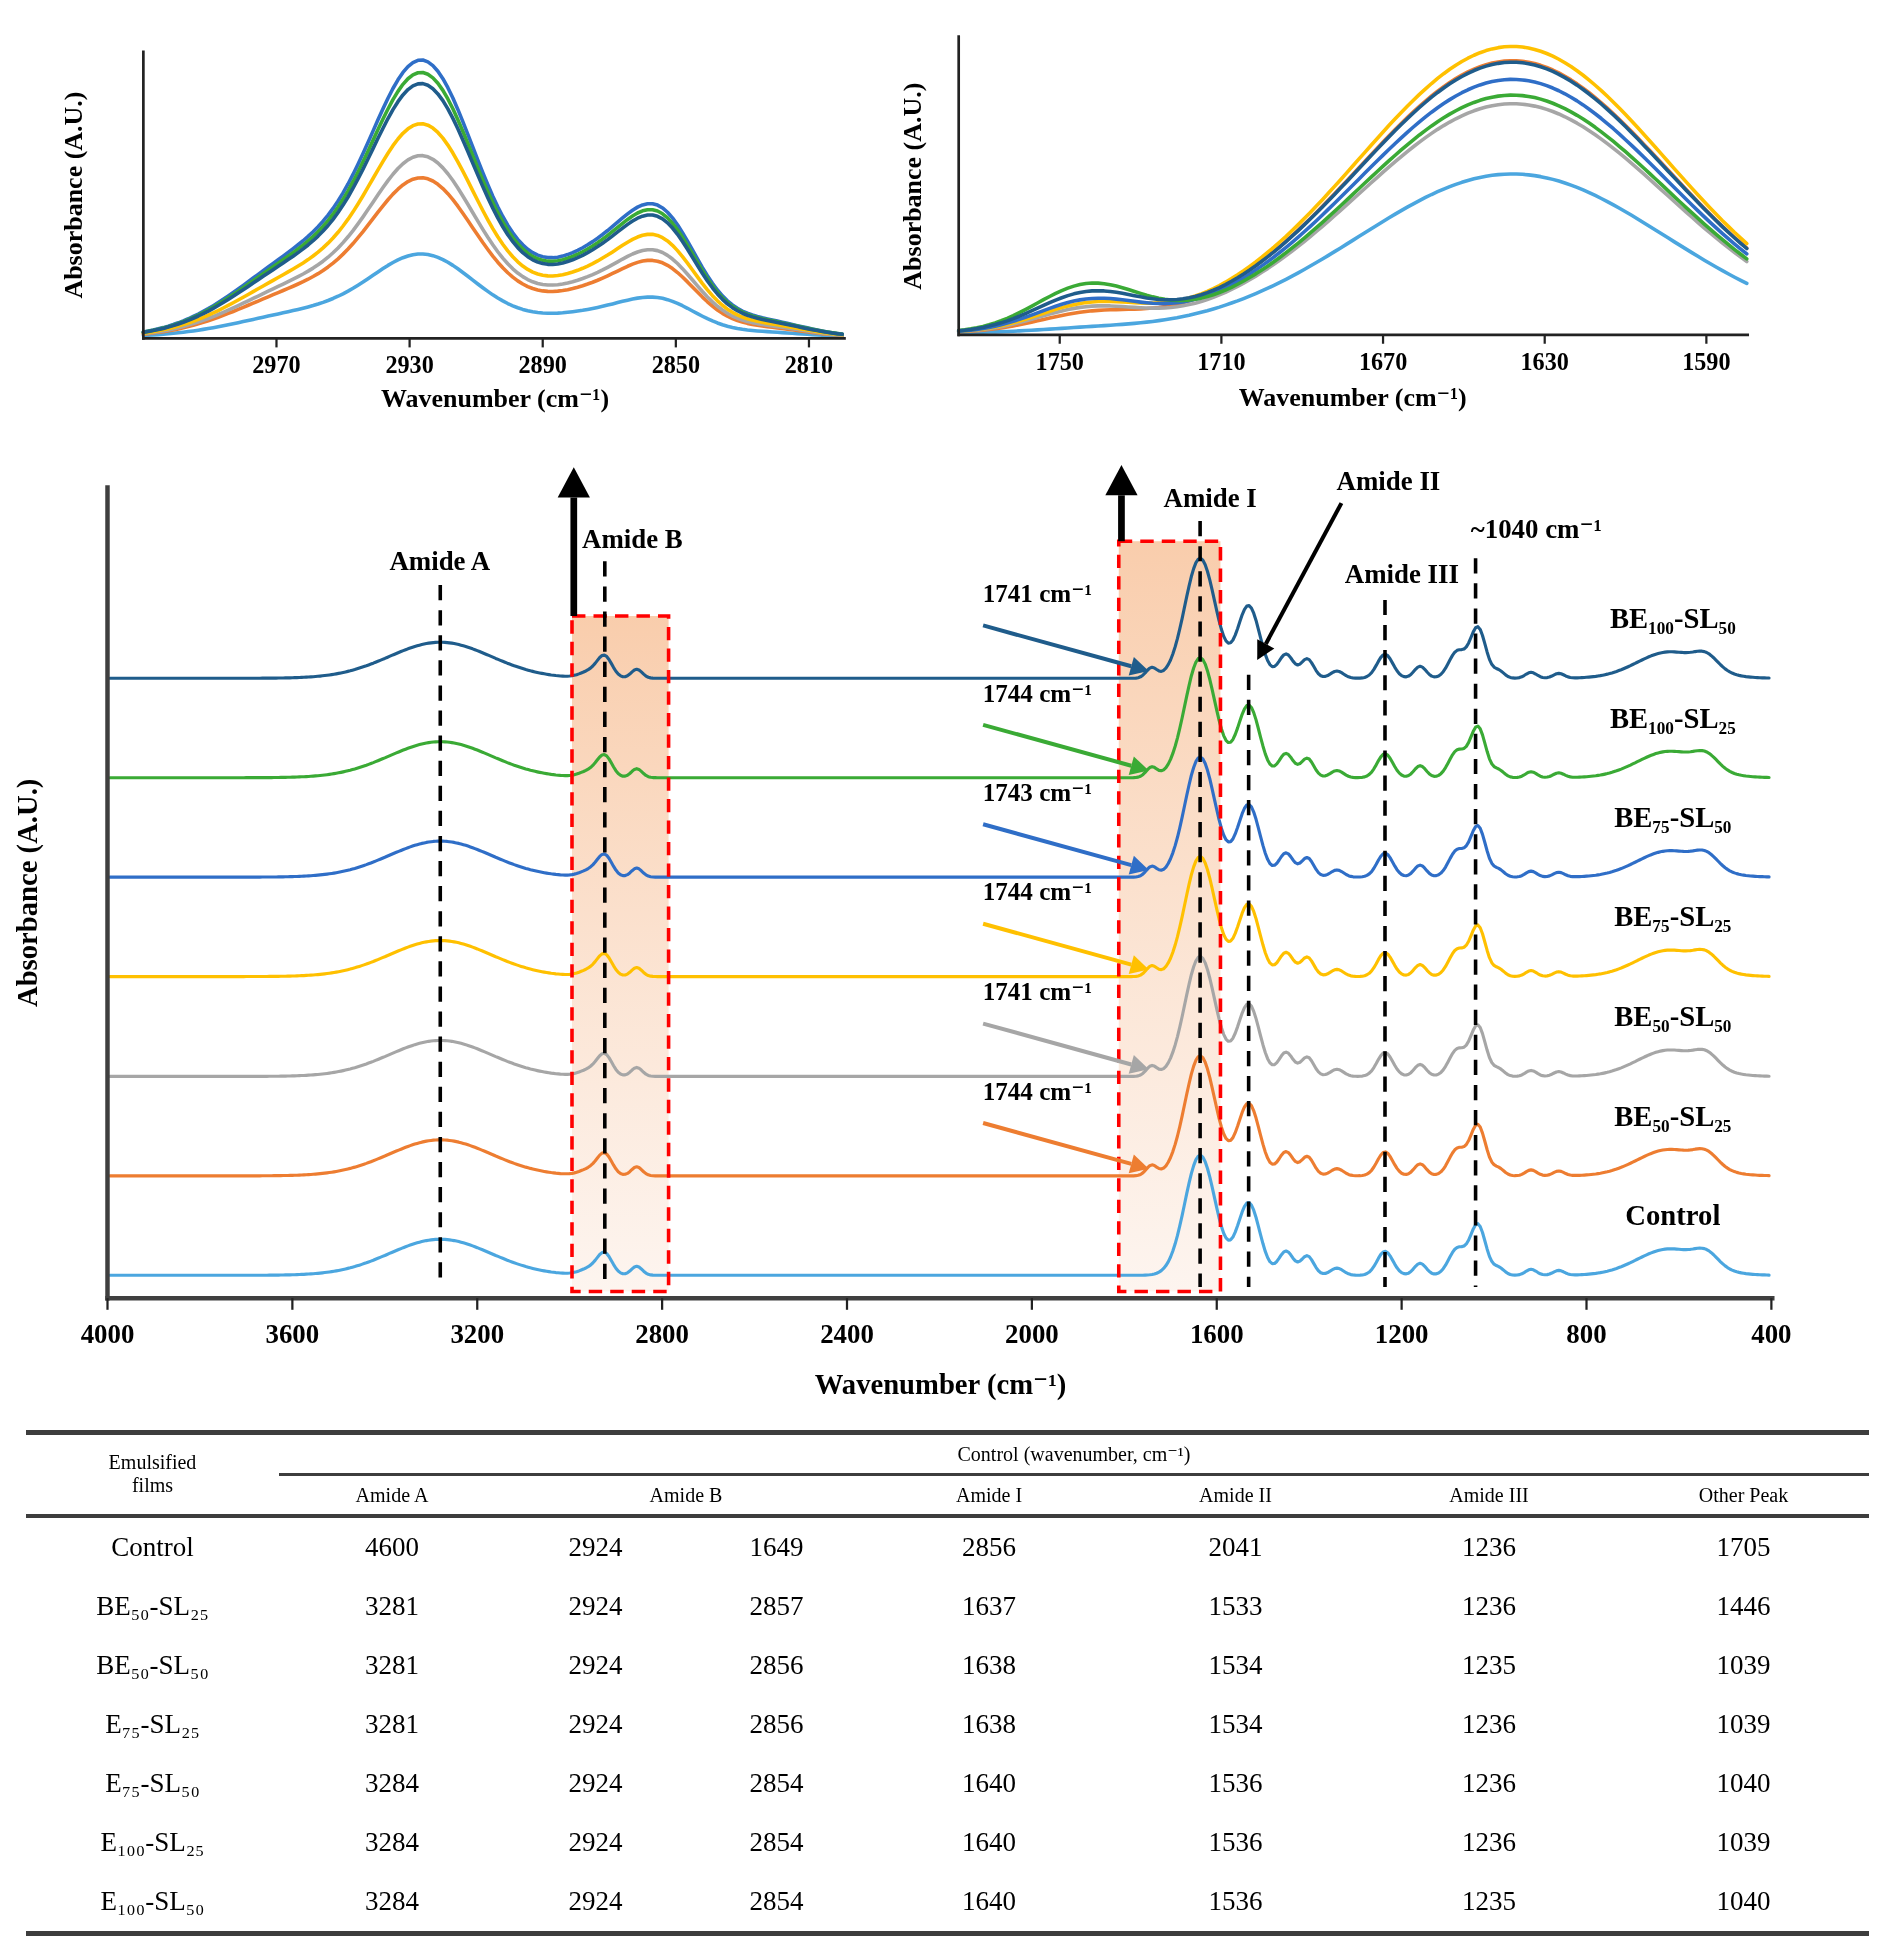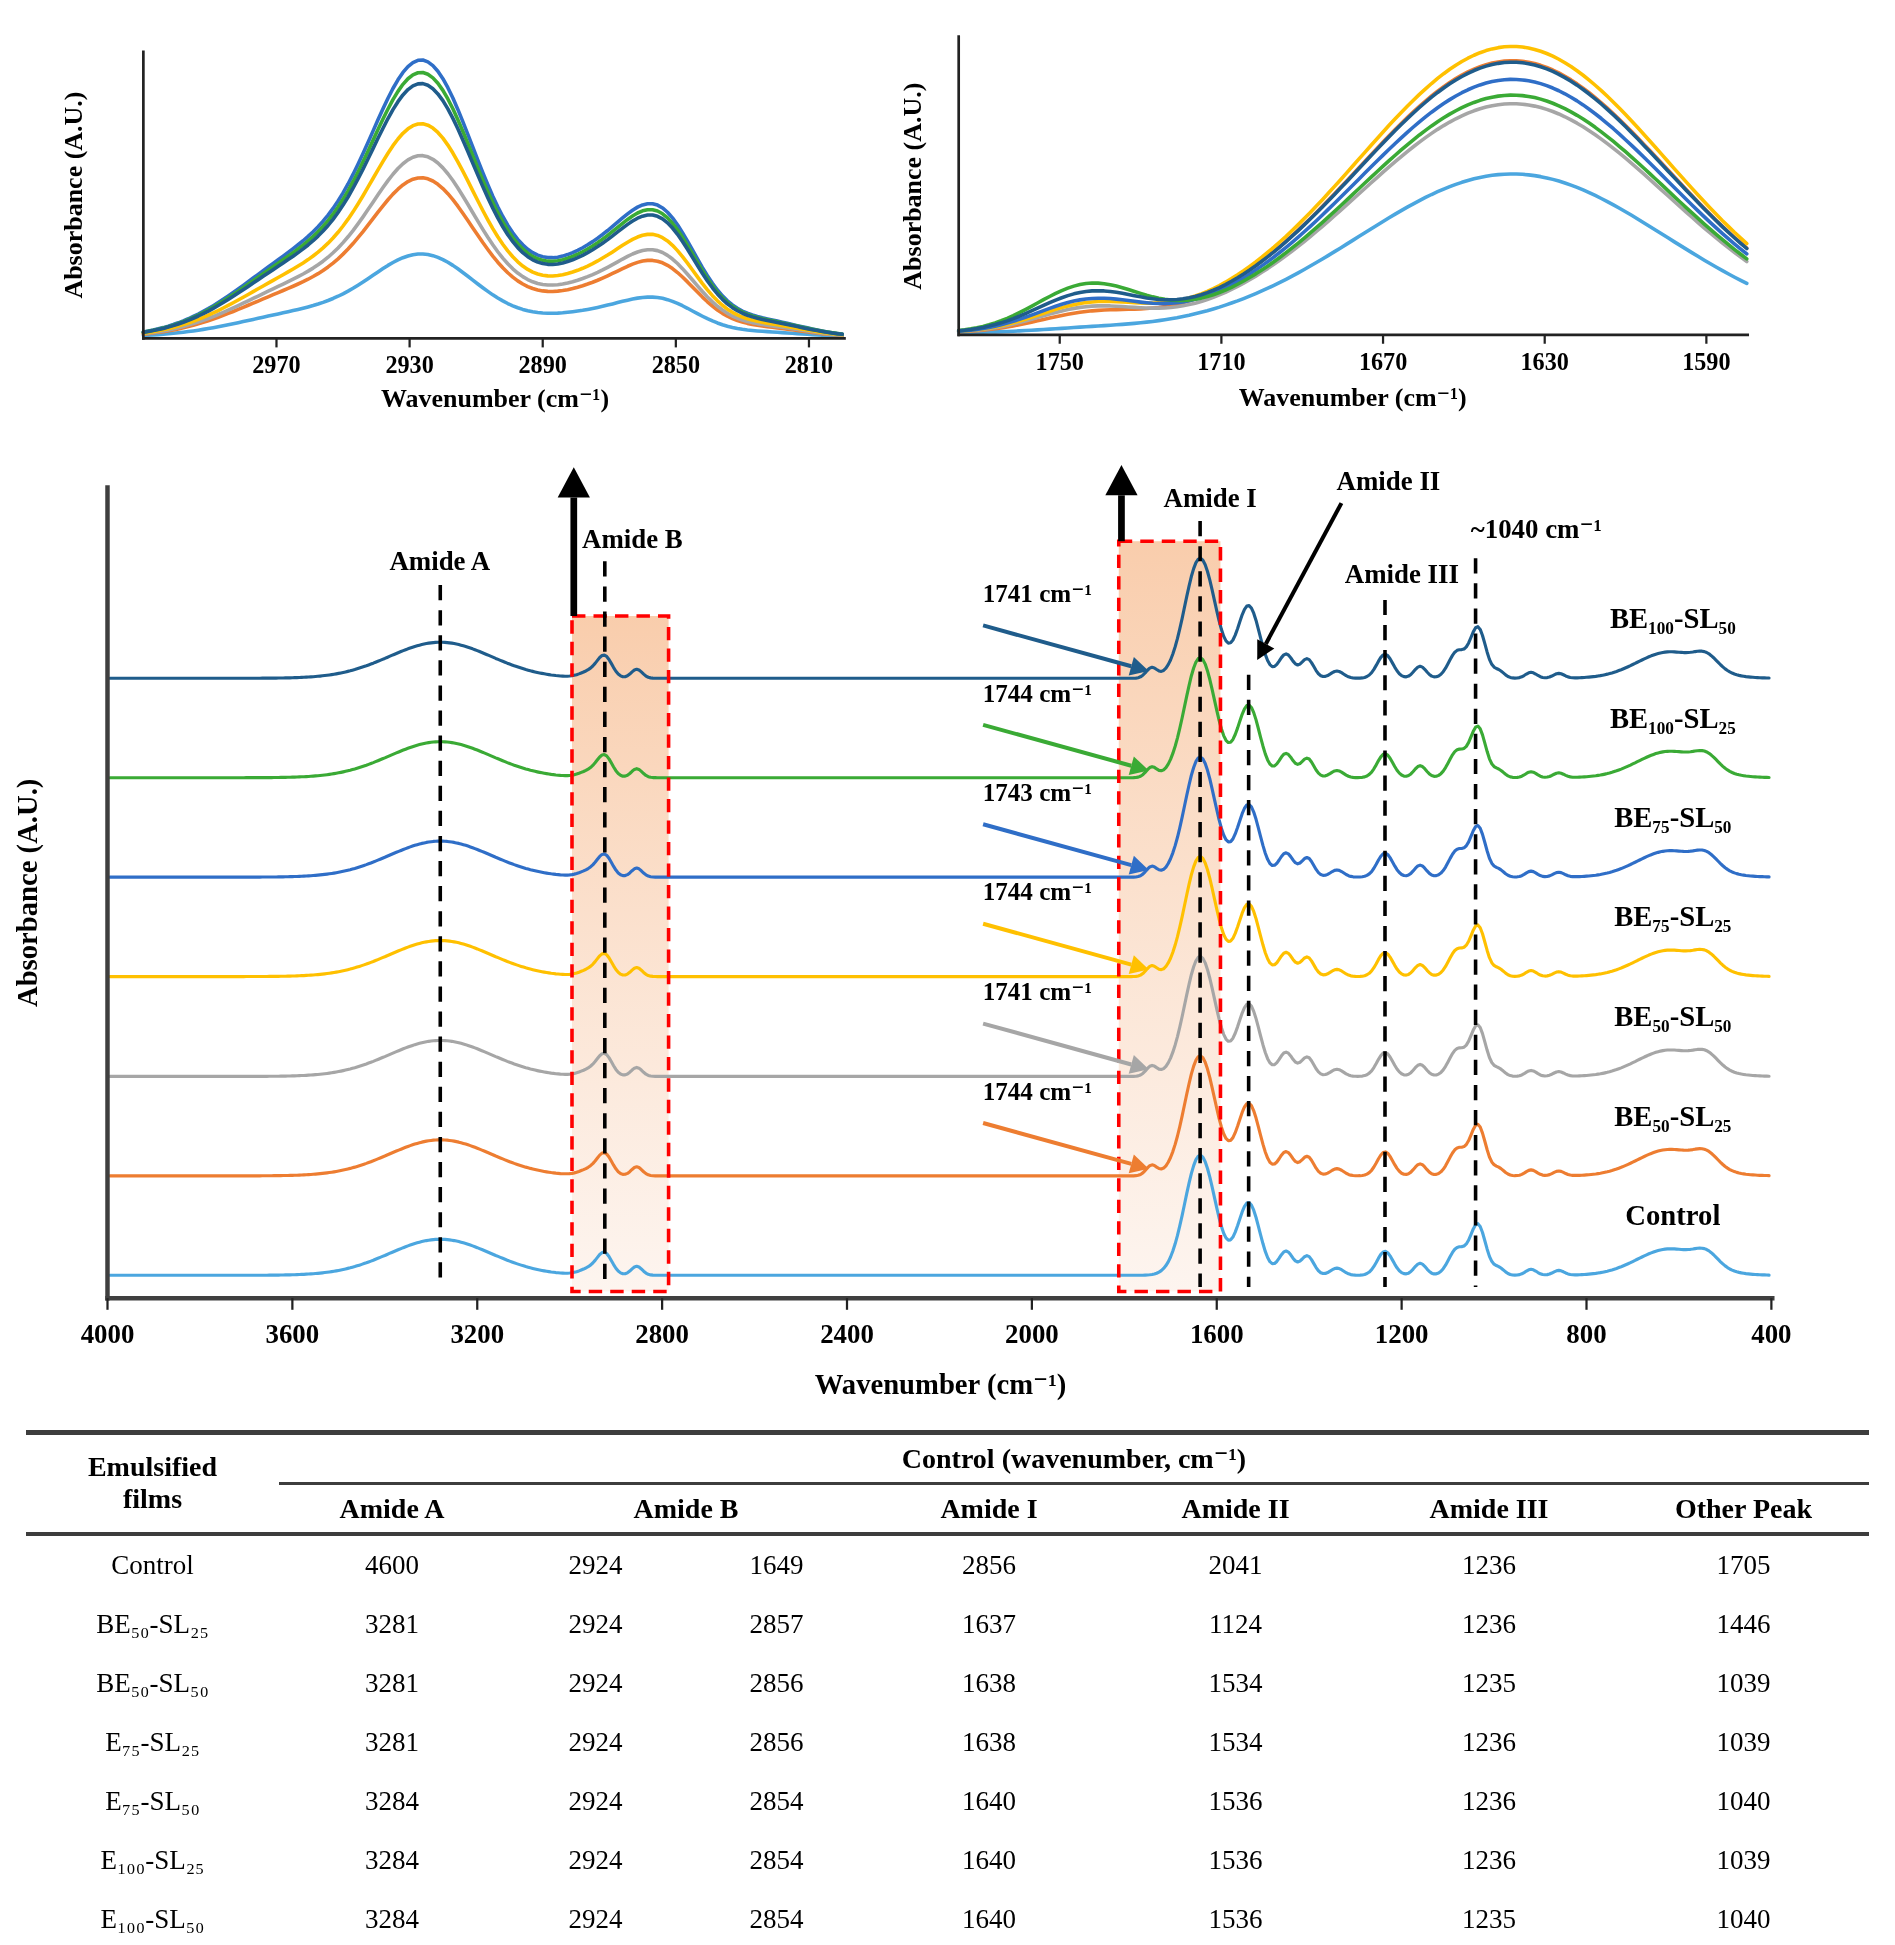--- a/index.html
+++ b/index.html
@@ -10,21 +10,21 @@
   .tick-sm{font-size:54px;}
   .tick-lg{font-size:60px;}
   .axis-label-sm{font-size:58px;}
   .axis-label-lg{font-size:64px;}
   .annot{font-size:60px;}
   .ester-label{font-size:56px;}
   .series-label{font-size:64px;}
   .tablewrap{position:absolute;left:26px;top:1430px;width:1843px;}
   table.peaks-table{width:100%;border-collapse:collapse;text-align:center;color:#000;
     border-top:5px solid #3d3d3d;border-bottom:5px solid #3d3d3d;}
-  table.peaks-table th{font-size:28px;font-weight:bold;padding:7.2px 2.7px;}
+  table.peaks-table th{font-size:20px;font-weight:normal;padding:7.2px 2.7px;}
   table.peaks-table td{font-size:27px;font-weight:normal;padding:14px 2.7px;}
   th.regions-h{border-bottom:3.1px solid #3d3d3d;}
   tr.subhead th{border-bottom:4.5px solid #3d3d3d;}
   th.films-h{border-bottom:4.5px solid #3d3d3d;vertical-align:middle;}
 </style>
 </head>
 <body>
 
 <div class="figure">
 
@@ -227,21 +227,21 @@
             <td>2041</td>
             <td>1236</td>
             <td>1705</td>
           </tr>
           <tr>
             <td>BE₅₀-SL₂₅</td>
             <td>3281</td>
             <td>2924</td>
             <td>2857</td>
             <td>1637</td>
-            <td>1124</td>
+            <td>1533</td>
             <td>1236</td>
             <td>1446</td>
           </tr>
           <tr>
             <td>BE₅₀-SL₅₀</td>
             <td>3281</td>
             <td>2924</td>
             <td>2856</td>
             <td>1638</td>
             <td>1534</td>

